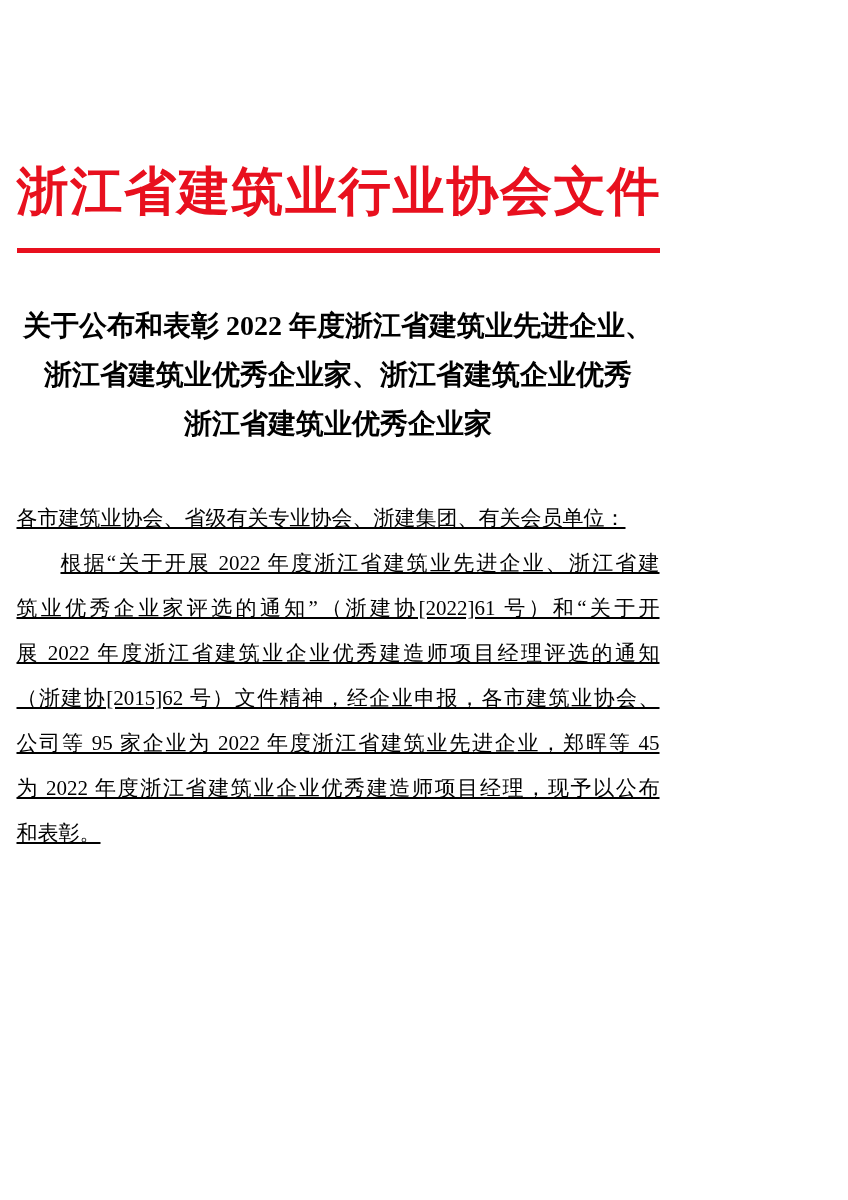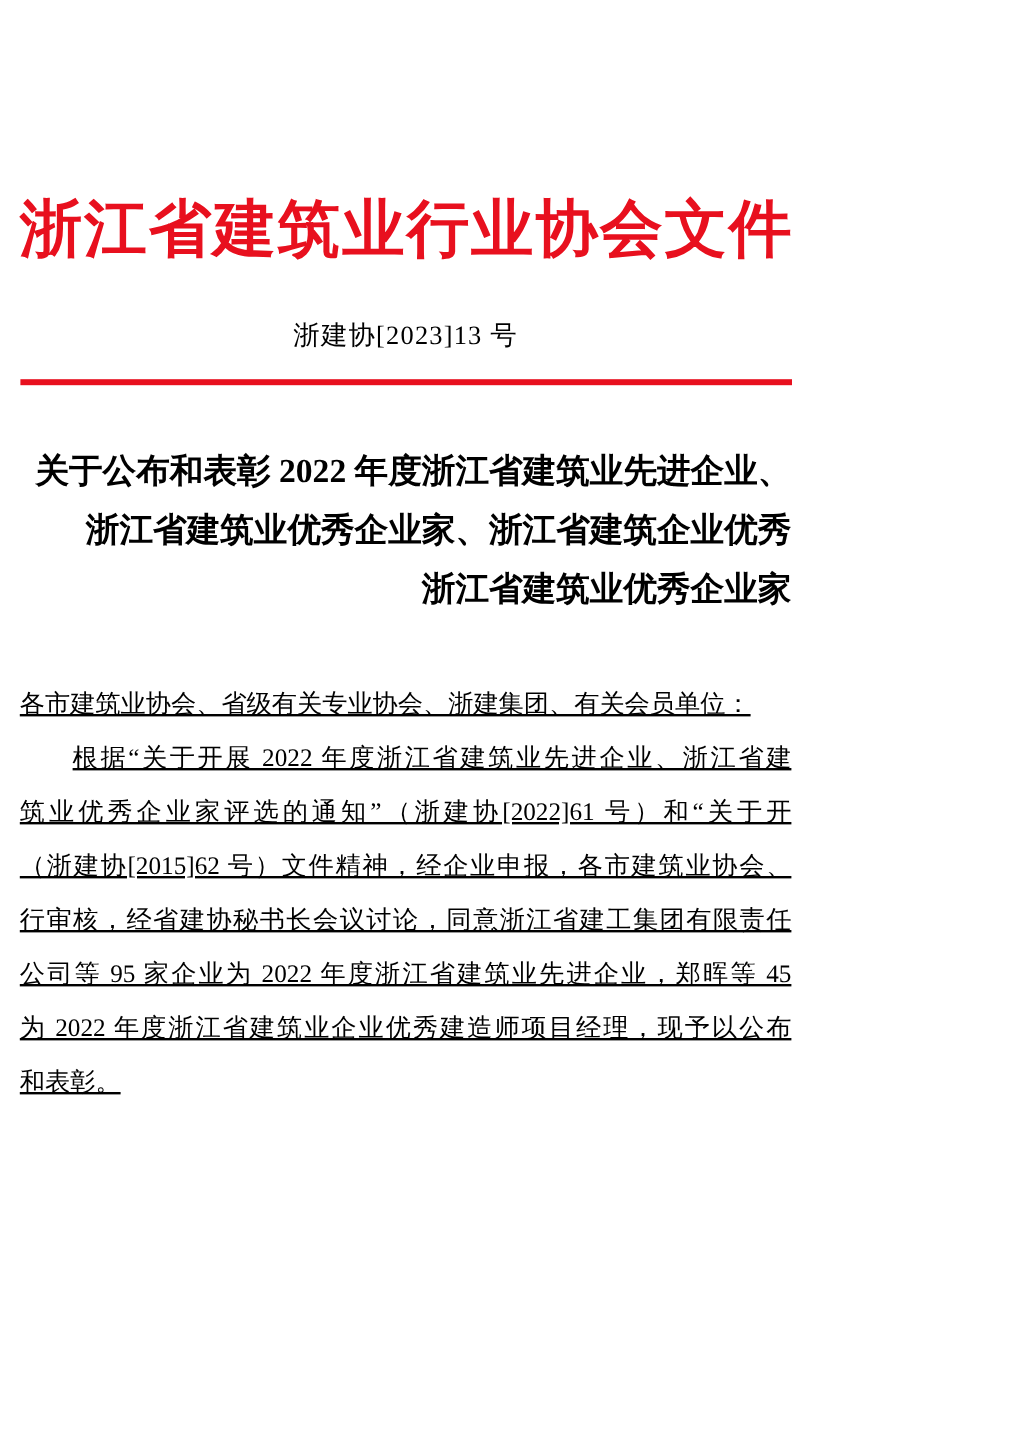--- a/index.html
+++ b/index.html
@@ -50,21 +50,21 @@
     width: 100%;
     background: var(--red);
   }
   .doc-title {
     margin: 48px 0 0 0;
     font-size: 28px;
     font-weight: bold;
     line-height: 49px;
     text-align: center;
   }
-  .title-line { white-space: nowrap; text-align: right; }
+  .title-line { white-space: nowrap; }
   .body-text {
     margin-top: 48px;
     font-size: 21px;
     line-height: 45px;
   }
   .body-line {
     text-align: left;
     text-decoration: underline;
   }
   .body-line.stretch {
@@ -76,35 +76,34 @@
   }
 </style>
 </head>
 <body>
 
 <div class="page">
   <div class="content">
 
     <div class="org-title">浙江省建筑业行业协会文件</div>
 
-    <div class="doc-number">浙建协[2023]13 号</div>
 
     <div class="red-rule"></div>
 
     <h1 class="doc-title">
         <div class="title-line">关于公布和表彰 2022 年度浙江省建筑业先进企业、</div>
         <div class="title-line">浙江省建筑业优秀企业家、浙江省建筑企业优秀</div>
         <div class="title-line">浙江省建筑业优秀企业家</div>
       </h1>
 
     <div class="body-text">
         <div class="body-line">各市建筑业协会、省级有关专业协会、浙建集团、有关会员单位：</div>
         <div class="body-line stretch indent">根据“关于开展 2022 年度浙江省建筑业先进企业、浙江省建</div>
         <div class="body-line stretch">筑业优秀企业家评选的通知”（浙建协[2022]61 号）和“关于开</div>
+        <div class="body-line stretch">展 2022 年度浙江省建筑业企业优秀建造师项目经理评选的通知</div>
         <div class="body-line stretch">（浙建协[2015]62 号）文件精神，经企业申报，各市建筑业协会、</div>
-        <div class="body-line stretch">行审核，经省建协秘书长会议讨论，同意浙江省建工集团有限责任</div>
         <div class="body-line stretch">公司等 95 家企业为 2022 年度浙江省建筑业先进企业，郑晖等 45</div>
         <div class="body-line stretch">为 2022 年度浙江省建筑业企业优秀建造师项目经理，现予以公布</div>
         <div class="body-line">和表彰。</div>
       </div>
 
   </div>
 </div>
 
 </body></html>

